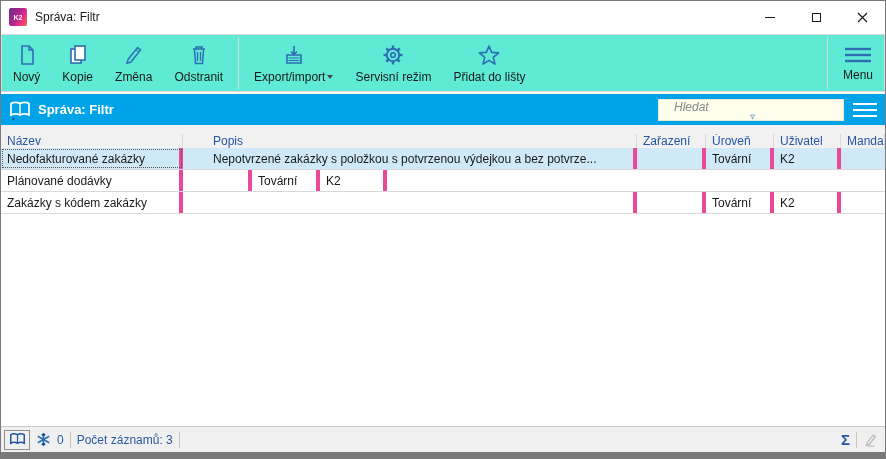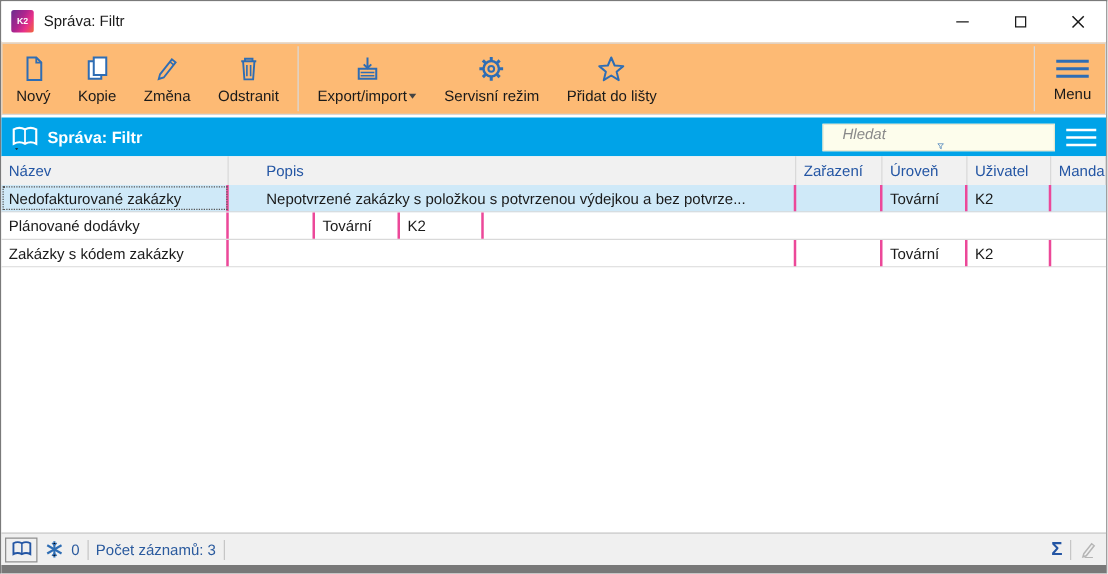--- a/index.html
+++ b/index.html
@@ -15,21 +15,21 @@
     background:linear-gradient(120deg,#6a2d8e 0%,#b0258e 45%,#e8308a 70%,#f2683c 100%);
     color:#fff; font-size:7px; font-weight:bold; display:flex; align-items:center; justify-content:center;
   }
   .title-text { margin-left:8px; font-size:12px; color:#1a1a1a; }
   .win-controls { margin-left:auto; display:flex; height:100%; }
   .win-btn { width:46px; height:100%; display:flex; align-items:center; justify-content:center; cursor:default; }
   .min-glyph { width:10px; height:0; border-top:1px solid #1a1a1a; }
   .max-glyph { width:9px; height:9px; border:1px solid #1a1a1a; }
   
   .toolbar {
-    height:58px; margin:1px 0 0 0; border:1px solid #d9d9d9; background:#fdba74;
+    height:58px; margin:1px 0 0 0; border:1px solid #d9d9d9; background:#5eead4;
     display:flex; align-items:stretch; flex:0 0 auto;
   }
   .tb-btn {
     display:flex; flex-direction:column; align-items:center; justify-content:center;
     padding:0 11px; gap:3px; cursor:default;
   }
   .tb-btn .lbl { font-size:12px; color:#1a1a1a; white-space:nowrap; }
   .tb-sep { width:1px; background:#d9d9d9; margin:2px 4px; }
   .spacer { flex:1; }
   .dd-arrow { display:inline-block; width:0; height:0; border-left:3px solid transparent;
@@ -47,25 +47,25 @@
   .search-input {
     flex:1; border:none; outline:none; background:transparent; font-size:12px; font-style:italic;
     color:#555; font-family:"Liberation Sans", sans-serif; min-width:0;
   }
   .search-input::placeholder { color:#8a8a8a; font-style:italic; }
   .panel-burger { margin-left:9px; margin-right:2px; display:flex; flex-direction:column; gap:4px; cursor:default;}
   .panel-burger i { display:block; width:24px; height:2px; background:#fff; }
   
   .grid { flex:0 0 auto; }
   .t-row { display:flex; height:22px; align-items:stretch; }
-  .t-head { height:23px; background:#f1f1f1; }
+  .t-head { height:23px; background:#f1f1f1;align-items:flex-end; }
   .t-head .cell { color:#2456a4; border-right:1px solid #d9d9d9; }
   .cell {
     font-size:12px; display:flex; align-items:center; padding:0 6px; white-space:nowrap;
-    overflow:hidden; border-right:2px solid #ec4899; color:#1a1a1a;
+    overflow:hidden; border-right:4px solid #ec4899; color:#1a1a1a;
   }
   .t-body .t-row { border-bottom:1px solid #d9d9d9; background:#fff; }
   .t-row.selected { background:#cfe9f8; }
   .t-row.selected .cell-focus { outline:1px dotted #555; outline-offset:-2px; }
   .c0{width:182px;} .c1{width:430px;margin-left:24px;} .c2{width:69px;} .c3{width:68px;} .c4{width:67px;} .c5{flex:1; border-right:none;}
   .fill { flex:1; background:#fff; }
   
   .statusbar {
     height:26px; background:#f0f0f0; border-top:1px solid #c9c9c9; display:flex; align-items:center;
     padding:0 6px 0 3px; flex:0 0 auto; gap:6px;

